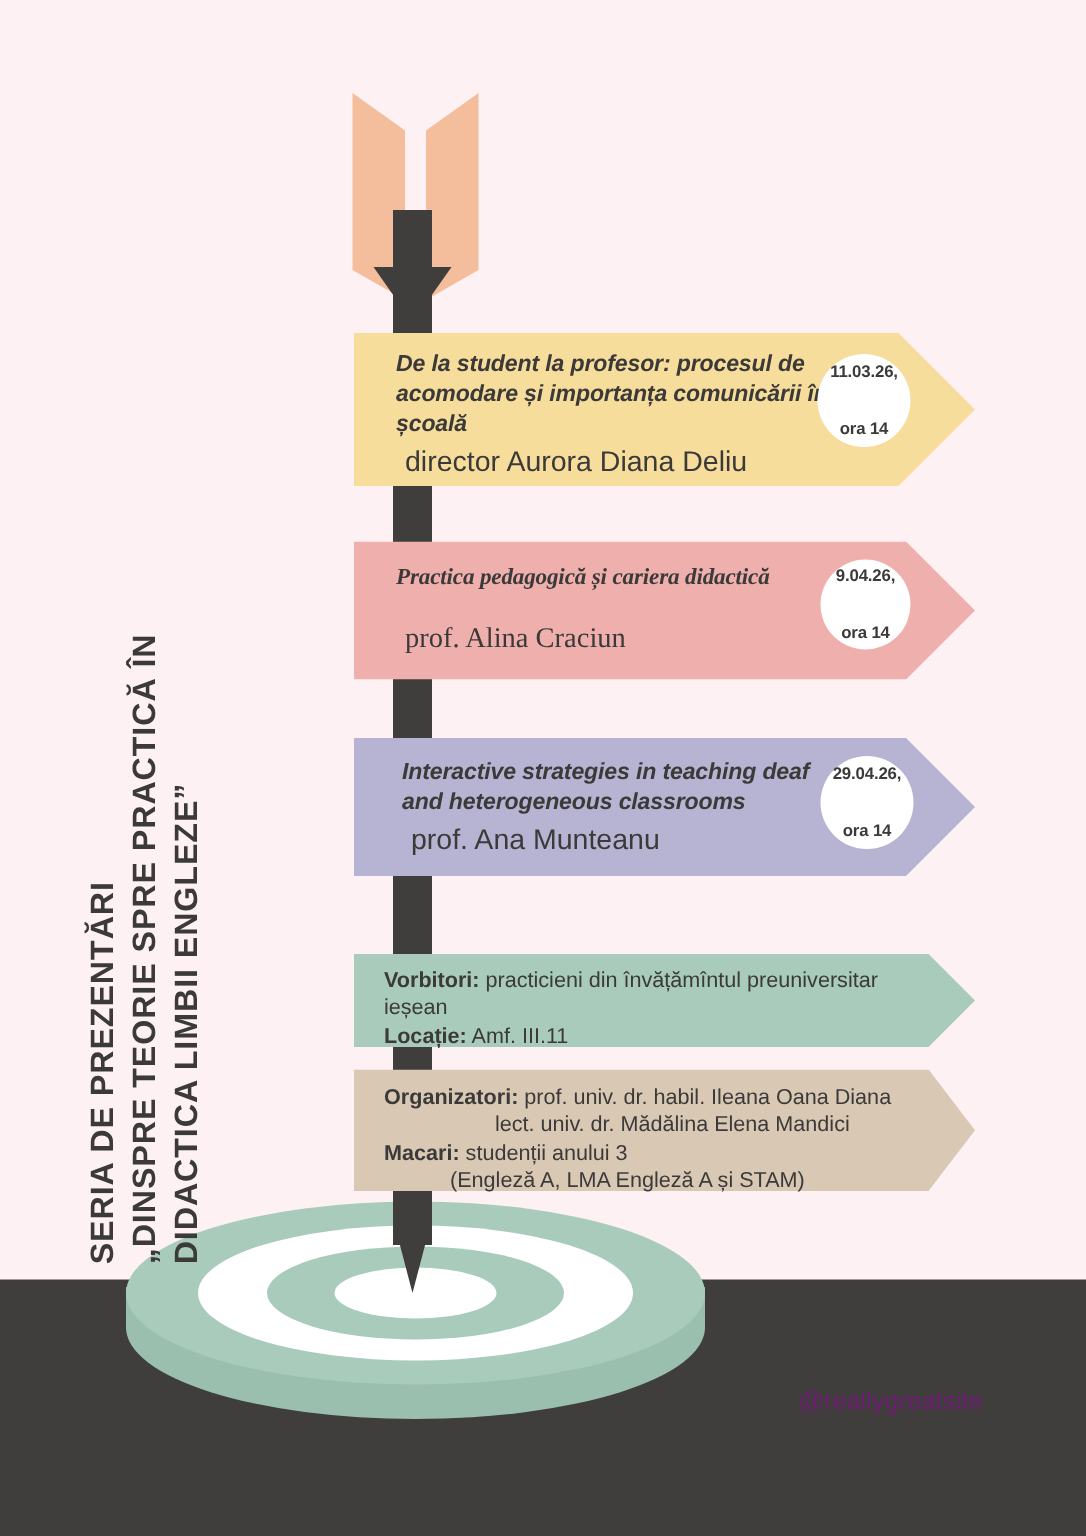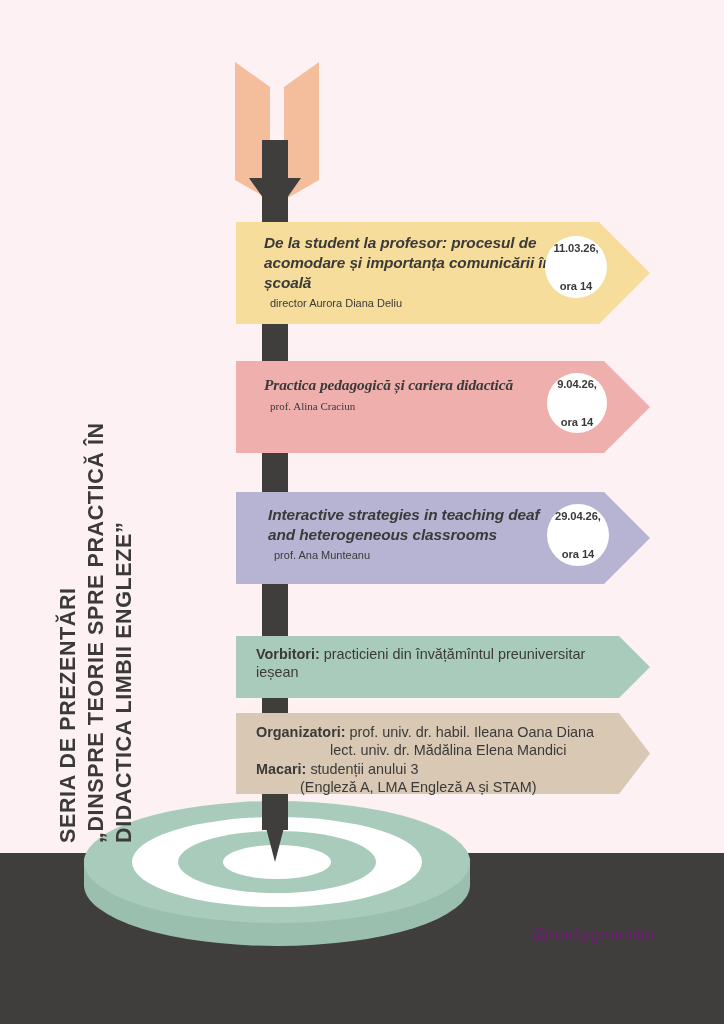--- a/index.html
+++ b/index.html
@@ -90,21 +90,21 @@
     color: #3b3a39;
   }
   .b-title {
     font-weight: bold;
     font-style: italic;
     font-size: 15.4px;
     line-height: 1.30;
     letter-spacing: -0.1px;
   }
   .b-speaker {
-    font-size: 11px;
+    font-size: 19px;
     line-height: 1.35;
     margin-top: 3px;
     padding-left: 6px;
     font-weight: normal;
   }
   .badge {
     position: absolute;
     background: #ffffff;
     border-radius: 50%;
     display: flex;
@@ -187,21 +187,21 @@
     </div>
   </div>
 
   <div class="banner" style="top:361px;">
     <svg class="b-svg" width="414" height="92" viewBox="0 0 414 92" aria-hidden="true">
       <polygon points="0,0 368,0 414,46 368,92 0,92" fill="#eeafad"></polygon>
     </svg>
     <div class="b-body">
       <div class="b-text" style="top:12px; width:300px;font-family:Liberation Serif, serif;">
         <div class="b-title" style="line-height:1.62;">Practica pedagogică și cariera didactică</div>
-        <div class="b-speaker" style="margin-top:1px;"> prof. Alina Craciun</div>
+        <div class="b-speaker" style="margin-top:15px;"> prof. Alina Craciun</div>
       </div>
       <div class="badge" style="left:311px; top:12px; width:60px; height:60px;">
         <span>9.04.26,</span>
         <span>ora 14</span>
       </div>
     </div>
   </div>
 
   <div class="banner" style="top:492px;">
     <svg class="b-svg" width="414" height="92" viewBox="0 0 414 92" aria-hidden="true">
@@ -222,20 +222,24 @@
   <div class="banner" style="top:636px;">
     <svg class="b-svg" width="414" height="62" viewBox="0 0 414 62" aria-hidden="true">
       <polygon points="0,0 383,0 414,31 383,62 0,62" fill="#a9cbbb"></polygon>
     </svg>
     <div class="b-body">
       <div class="info-text" style="top:9px; width:375px;">
         <div>
           <b>Vorbitori:</b>
           <span>practicieni din învățămîntul preuniversitar ieșean</span>
         </div>
+        <div>
+          <b>Locație:</b>
+          <span>Amf. III.11</span>
+        </div>
       </div>
     </div>
   </div>
 
   <div class="banner" style="top:713px;">
     <svg class="b-svg" width="414" height="81" viewBox="0 0 414 81" aria-hidden="true">
       <polygon points="0,0 383,0 414,40.5 383,81 0,81" fill="#d9c8b4"></polygon>
     </svg>
     <div class="b-body">
       <div class="info-text" style="top:10px; width:380px;">

